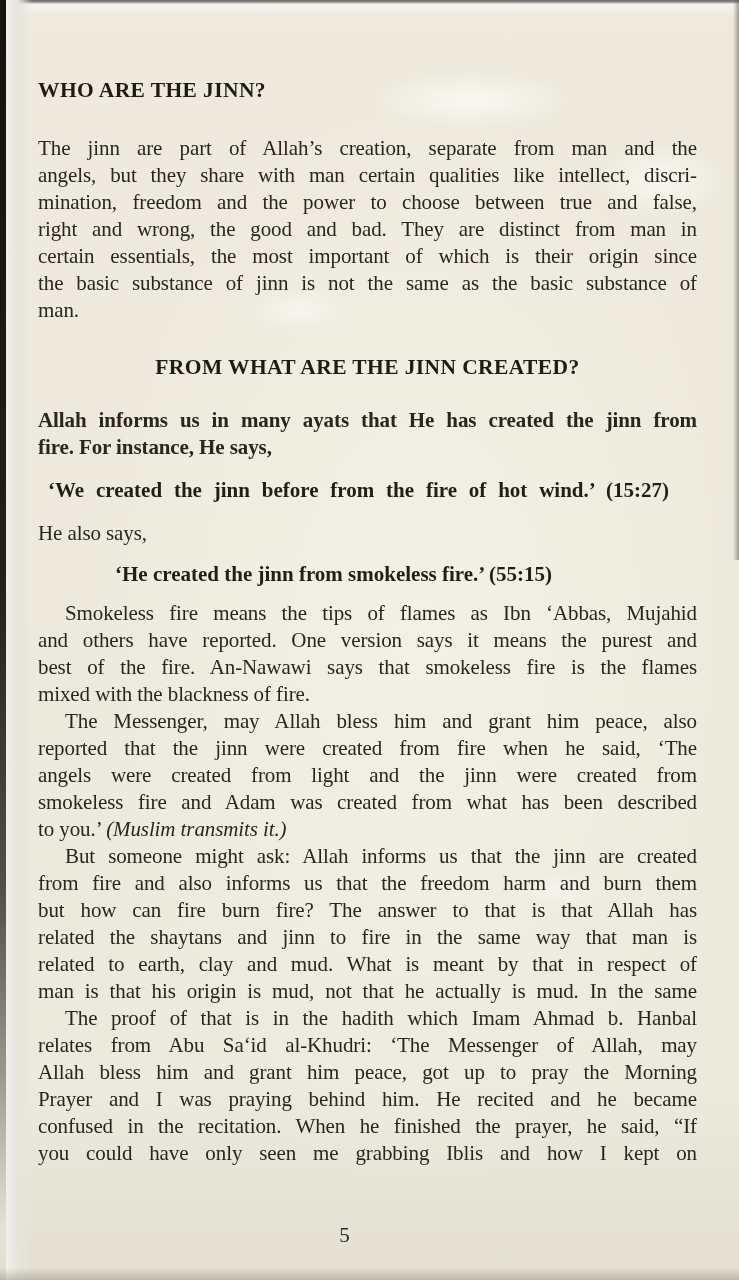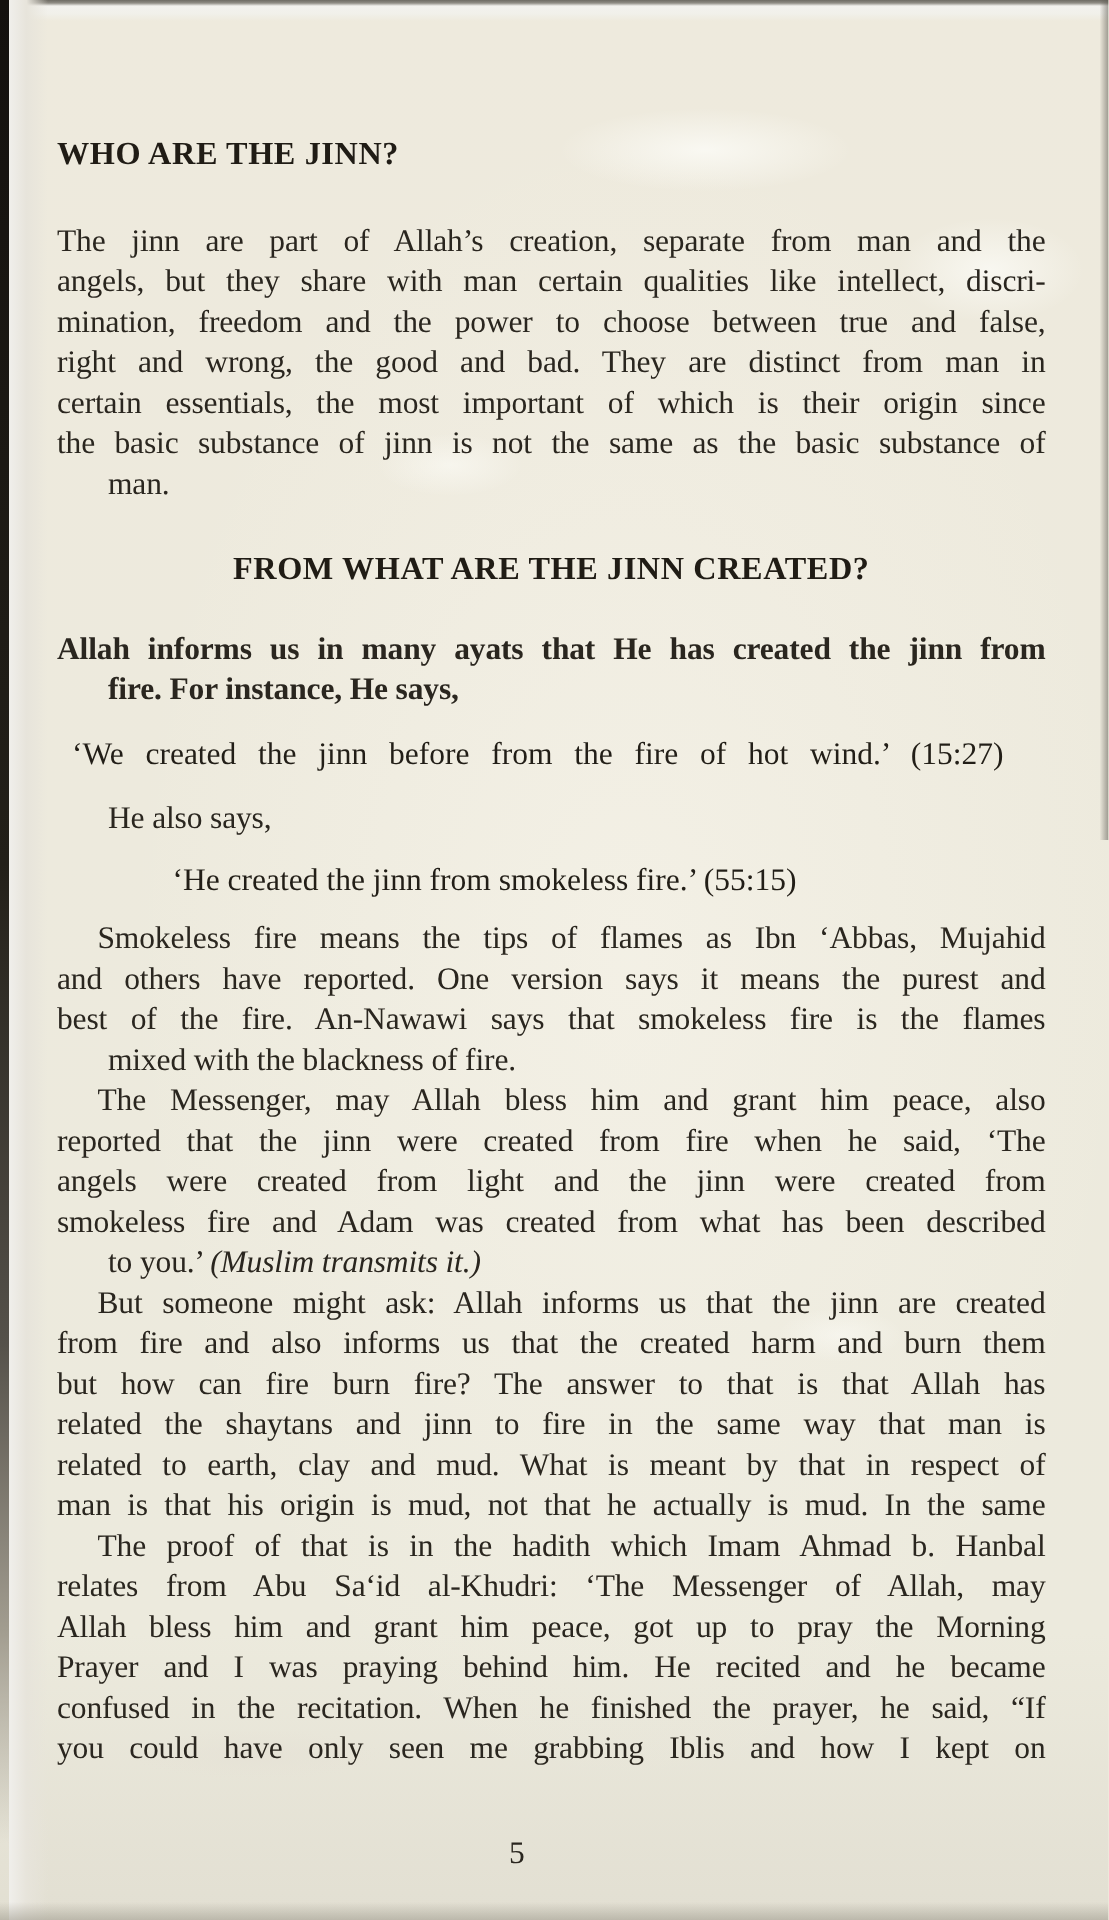--- a/index.html
+++ b/index.html
@@ -45,44 +45,44 @@
   }
   .edge-bottom {
     position: absolute; bottom: 0; left: 0; right: 0; height: 12px;
     background: linear-gradient(to top, rgba(150,146,133,0.5), rgba(150,146,133,0) 100%);
     pointer-events: none;
   }
 
   
   .page-text {
     position: absolute;
-    top: 0; left: 38px; width: 659px;
-    padding-top: 89px;
+    top: 16px; left: 38px; width: 659px;
+    padding-top: 61px;
     font-size: 21px;
     line-height: 27px;
   }
   .heading {
     margin: 0;
     font-size: 21.5px;
     font-weight: bold;
     letter-spacing: 0.4px;
     color: #201c15;
   }
   .para { margin: 0; }
   .line {
     display: block;
     text-align: justify;
     text-align-last: justify;
     letter-spacing: -0.1px;
   }
-  .line.last { text-align-last: left; margin-left: 34px; }
+  .line.last { text-align-last: left; }
   .para.indent .line:first-child { text-indent: 27px; }
   .quote {
     margin: 0;
-    font-weight: normal;
+    font-weight: bold;
     color: #221e17;
   }
   .quote.q-flush {
     padding-left: 10px;
     padding-right: 28px;
     text-align: justify;
     text-align-last: justify;
   }
   .quote.q-center { padding-left: 77px; }
 
@@ -137,21 +137,21 @@
       </p>
       <p class="para indent">
         <span class="line">The Messenger, may Allah bless him and grant him peace, also</span>
         <span class="line">reported that the jinn were created from fire when he said, ‘The</span>
         <span class="line">angels were created from light and the jinn were created from</span>
         <span class="line">smokeless fire and Adam was created from what has been described</span>
         <span class="line last">to you.’ <i>(Muslim transmits it.)</i></span>
       </p>
       <p class="para indent">
         <span class="line">But someone might ask: Allah informs us that the jinn are created</span>
-        <span class="line">from fire and also informs us that the created harm and burn them</span>
+        <span class="line">from fire and also informs us that the freedom harm and burn them</span>
         <span class="line">but how can fire burn fire? The answer to that is that Allah has</span>
         <span class="line">related the shaytans and jinn to fire in the same way that man is</span>
         <span class="line">related to earth, clay and mud. What is meant by that in respect of</span>
         <span class="line">man is that his origin is mud, not that he actually is mud. In the same</span>
       </p>
       <p class="para indent">
         <span class="line">The proof of that is in the hadith which Imam Ahmad b. Hanbal</span>
         <span class="line">relates from Abu Sa‘id al-Khudri: ‘The Messenger of Allah, may</span>
         <span class="line">Allah bless him and grant him peace, got up to pray the Morning</span>
         <span class="line">Prayer and I was praying behind him. He recited and he became</span>

